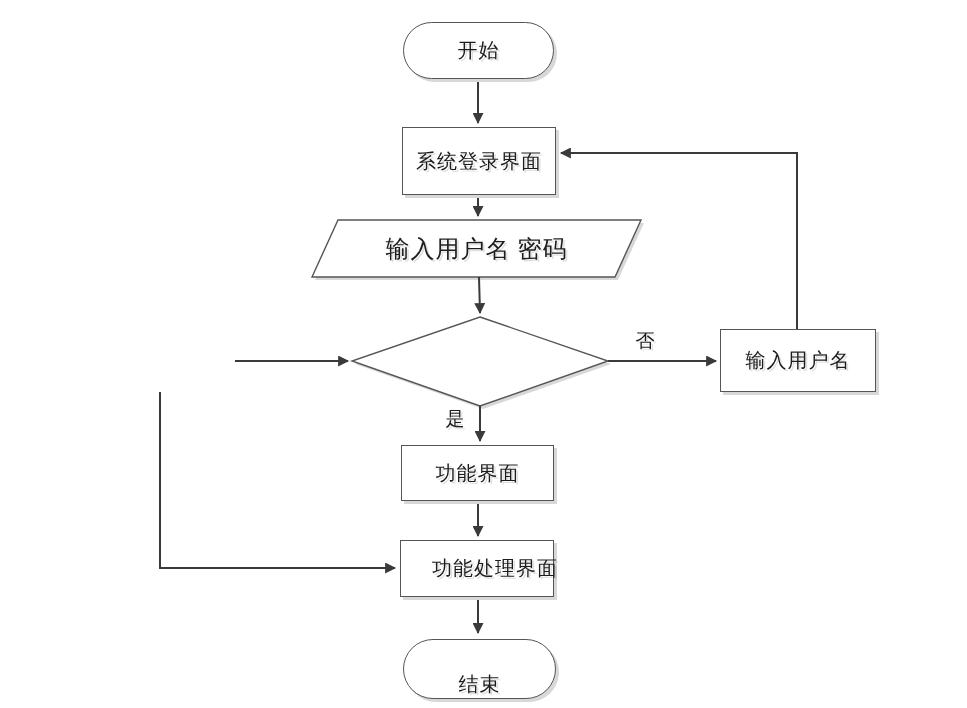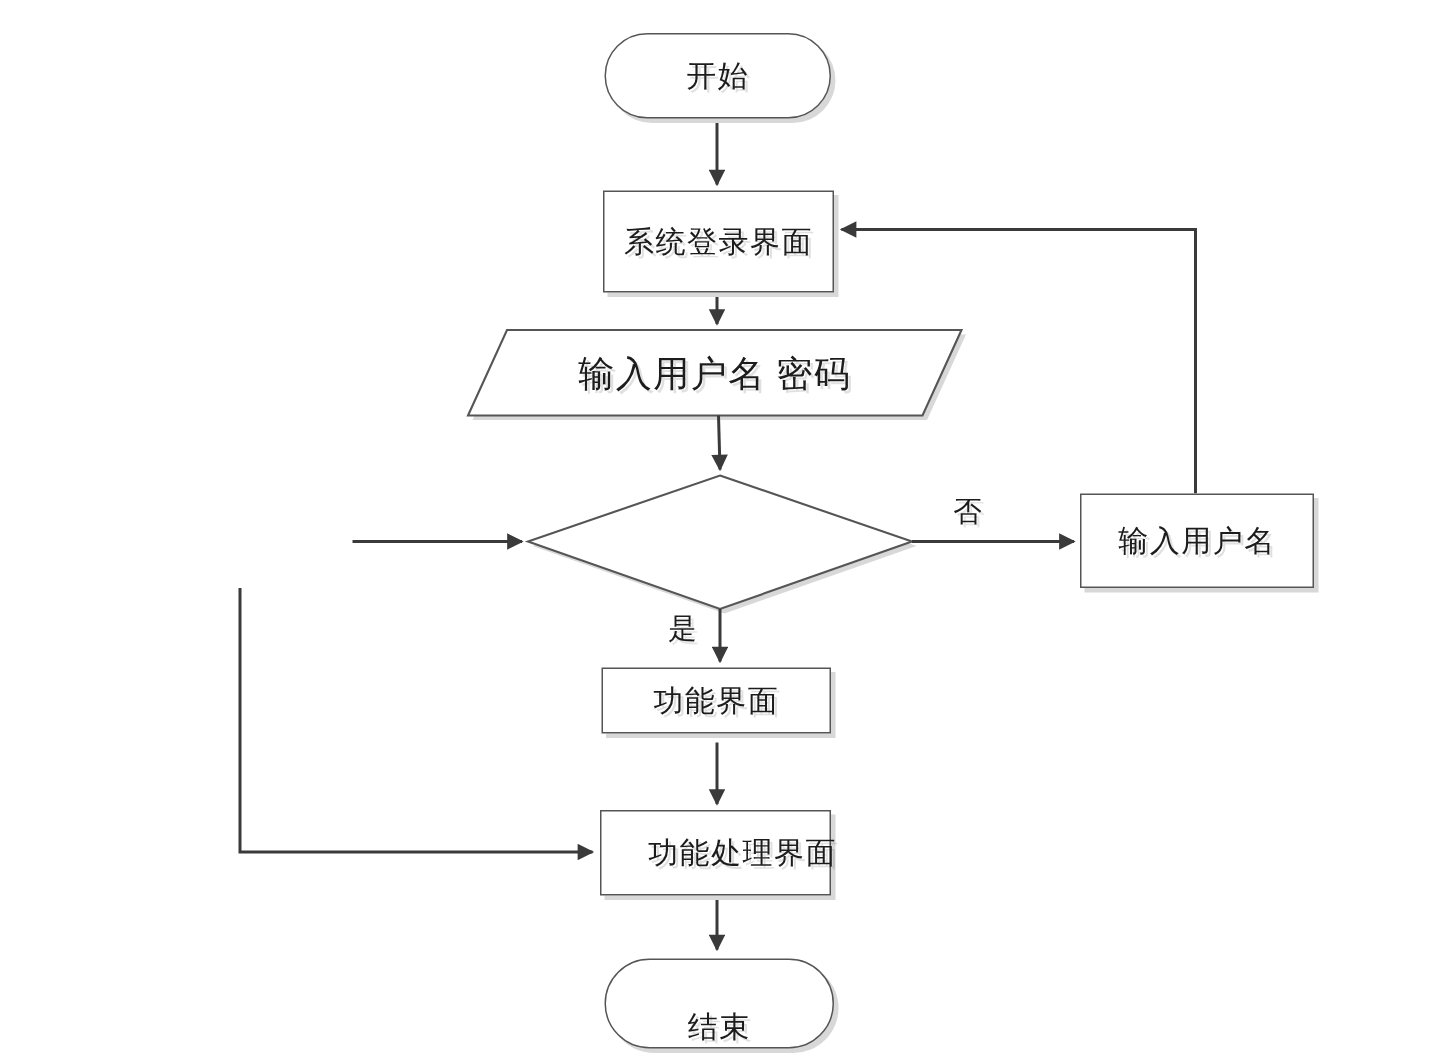--- a/index.html
+++ b/index.html
@@ -85,21 +85,21 @@
   </div>
 
   <div class="svg-label" style="left:312px;top:220px;width:329px;height:57px;">输入用户名 密码</div>
 
 
 
   <div class="node" style="left:720px;top:329px;width:156px;height:63px;">
     <span>输入用户名</span>
   </div>
 
-  <div class="node" style="left:401px;top:445px;width:153px;height:44px;">
+  <div class="node" style="left:401px;top:445px;width:153px;height:56px;">
     <span>功能界面</span>
   </div>
 
   <div class="node" style="left:400px;top:540px;width:154px;height:57px;padding-left:36px;">
     <span>功能处理界面</span>
   </div>
 
   <div class="node stadium" style="left:403px;top:639px;width:153px;height:60px;align-items:flex-end;">
     <span>结束</span>
   </div>

